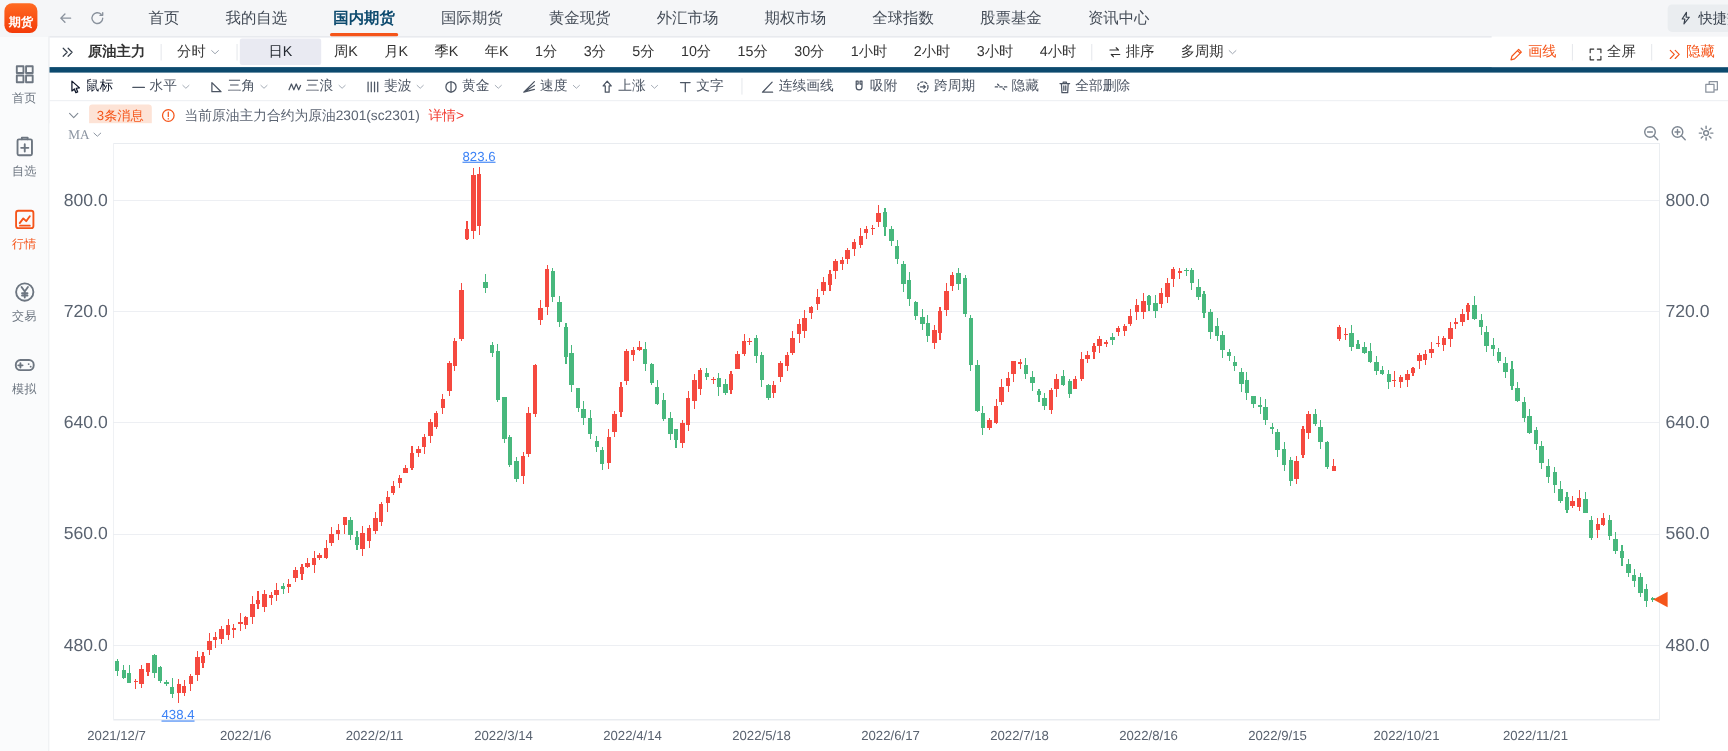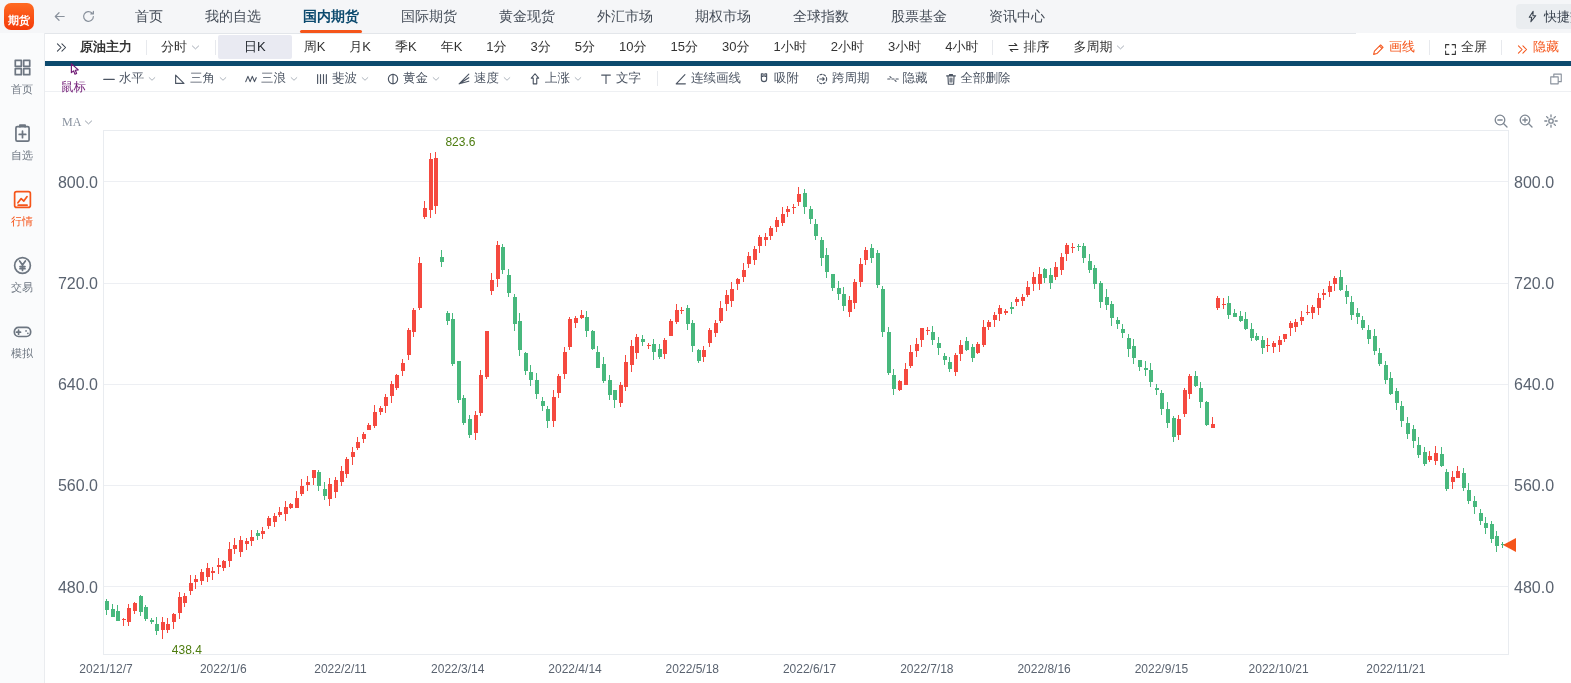--- a/index.html
+++ b/index.html
@@ -29,36 +29,36 @@
   .row2 .t-item{padding:0 12px;cursor:pointer;color:#333;white-space:nowrap;display:flex;align-items:center;gap:3px;}
   .row2 .t-item.active{background:#e9eaf2;border-radius:2px;padding:3px 26px;color:#23282f;}
   .vdiv{width:1px;height:15px;background:#e7e9ed;margin:0 2px;}
   .caret{color:#9aa2ad;}
   .sym{font-weight:bold;color:#23282f;}
   .row2-right{position:absolute;right:0;top:0;height:100%;display:flex;align-items:center;background:#fff;padding-left:4px;}
   .act{display:flex;align-items:flex-end;gap:4px;padding:0 12px;font-size:13px;cursor:pointer;white-space:nowrap;}
   .act.orange{color:#f5551a;}
   .row3{height:25px;border-bottom:1px solid #eef0f3;display:flex;align-items:center;font-size:12.5px;color:#4c5563;position:relative;}
   .tool{display:flex;align-items:center;gap:3px;padding:0 8px;cursor:pointer;white-space:nowrap;}
-  .tool.active{color:#701a75;flex-direction:column;}
+  .tool.active{color:#0f172a;}
   .row3-right{position:absolute;right:8px;top:0;height:100%;display:flex;align-items:center;color:#8a929d;}
   .row4{height:26px;display:flex;align-items:center;font-size:12.5px;color:#5b6472;gap:8px;padding-left:16px;}
   .msg-badge{background:#fde3d6;color:#f5551a;border-radius:3px;padding:2px 7px;font-size:12px;}
   .msg-link{color:#f23a2f;cursor:pointer;}
   .warn{color:#f5551a;}
   
   .chart-area{position:absolute;left:45px;top:112px;right:0;bottom:0;background:#fff;}
   .ma{position:absolute;left:17px;top:3px;font-size:12px;color:#8a93a0;display:flex;align-items:center;gap:2px;cursor:pointer;font-family:Liberation Serif, serif;}
   .chart-tools{position:absolute;right:12px;top:1px;display:flex;gap:9px;color:#7e8792;}
   .chart-tools .icon{cursor:pointer;}
   #plot-wrap{position:absolute;left:58px;top:18px;}
   .ylab{position:absolute;font-size:16px;color:#5a6370;}
   .ylab.left{left:0;width:53px;text-align:right;}
   .xlab{position:absolute;font-size:12px;color:#5a6370;width:90px;text-align:center;}
-  .hl-label{position:absolute;font-size:12px;color:#4d7c0f;width:80px;text-align:right;}
+  .hl-label{position:absolute;font-size:12px;color:#3b82f6;width:80px;text-align:center;text-decoration:underline;}
   .marker{position:absolute;width:0;height:0;border-top:7px solid transparent;border-bottom:7px solid transparent;
           border-right:13px solid #f5551a;}
 </style>
 </head>
 <body>
 
 <div class="page">
 
   <div class="topnav">
     <div class="logo">
@@ -388,20 +388,36 @@
       <span class="row3-right">
         <span class="icon">
             <svg viewBox="0 0 16 16" width="14" height="14" fill="none" stroke="currentColor" stroke-width="1.3" stroke-linecap="round" stroke-linejoin="round">
               <path d="M5.5 5.5V2.5H14V11h-3"></path>
               <rect x="2" y="5.5" width="8.5" height="8"></rect>
             </svg>
           </span>
       </span>
     </div>
 
+    <div class="row4">
+      <span class="icon" style="color:#7e8792">
+          <svg viewBox="0 0 16 16" width="12" height="12" fill="none" stroke="currentColor" stroke-width="1.3" stroke-linecap="round" stroke-linejoin="round">
+            <path d="M3 5.5 8 10.5l5-5"></path>
+          </svg>
+        </span>
+      <span class="msg-badge">3条消息</span>
+      <span class="icon warn">
+          <svg viewBox="0 0 16 16" width="14" height="14" fill="none" stroke="currentColor" stroke-width="1.3" stroke-linecap="round" stroke-linejoin="round">
+            <circle cx="8" cy="8" r="6"></circle>
+            <path d="M8 4.5V9M8 11.2v.4"></path>
+          </svg>
+        </span>
+      <span>当前原油主力合约为原油2301(sc2301)</span>
+      <span class="msg-link">详情&gt;</span>
+    </div>
   </div>
 
   <div class="chart-area" id="chart-area">
     <span class="ma">
       <span>MA</span>
       <span class="icon">
           <svg viewBox="0 0 16 16" width="11" height="11" fill="none" stroke="currentColor" stroke-width="1.3" stroke-linecap="round" stroke-linejoin="round">
             <path d="M3.5 5.8 8 10l4.5-4.2"></path>
           </svg>
         </span>

